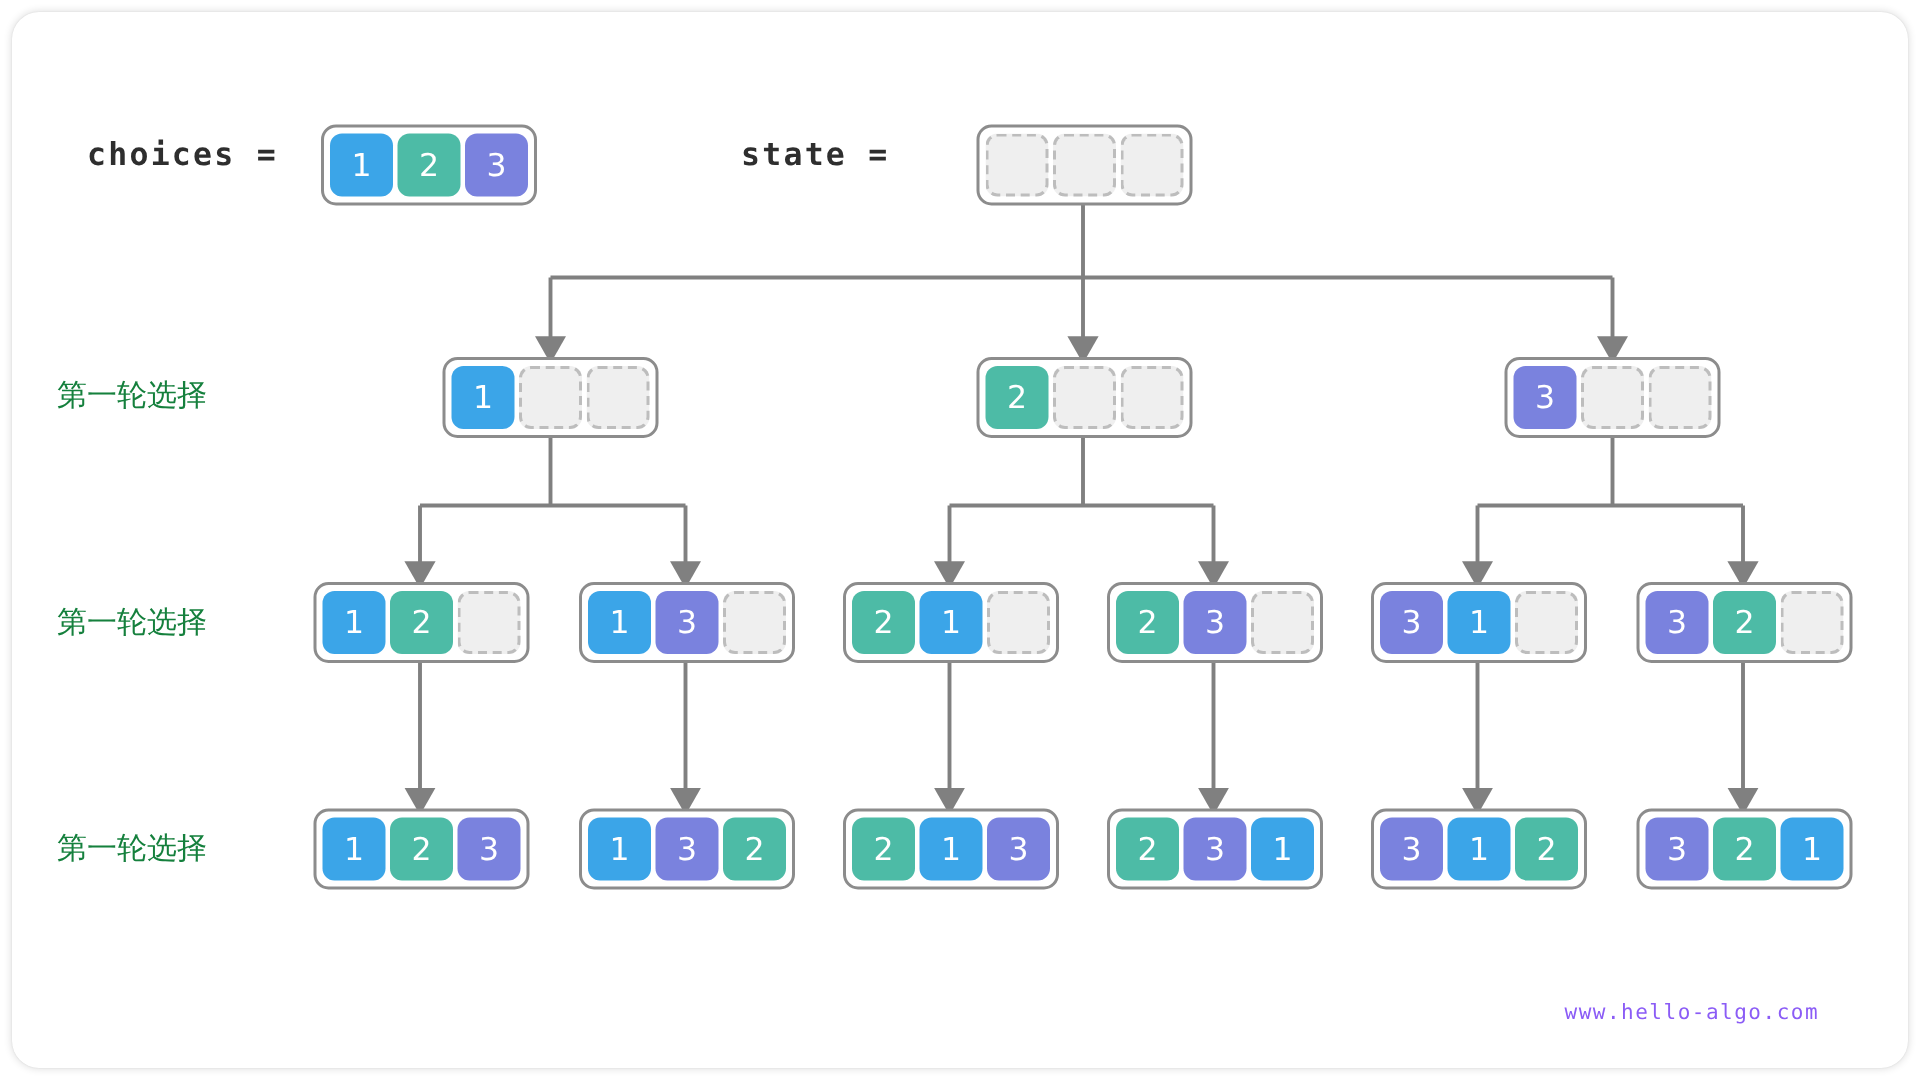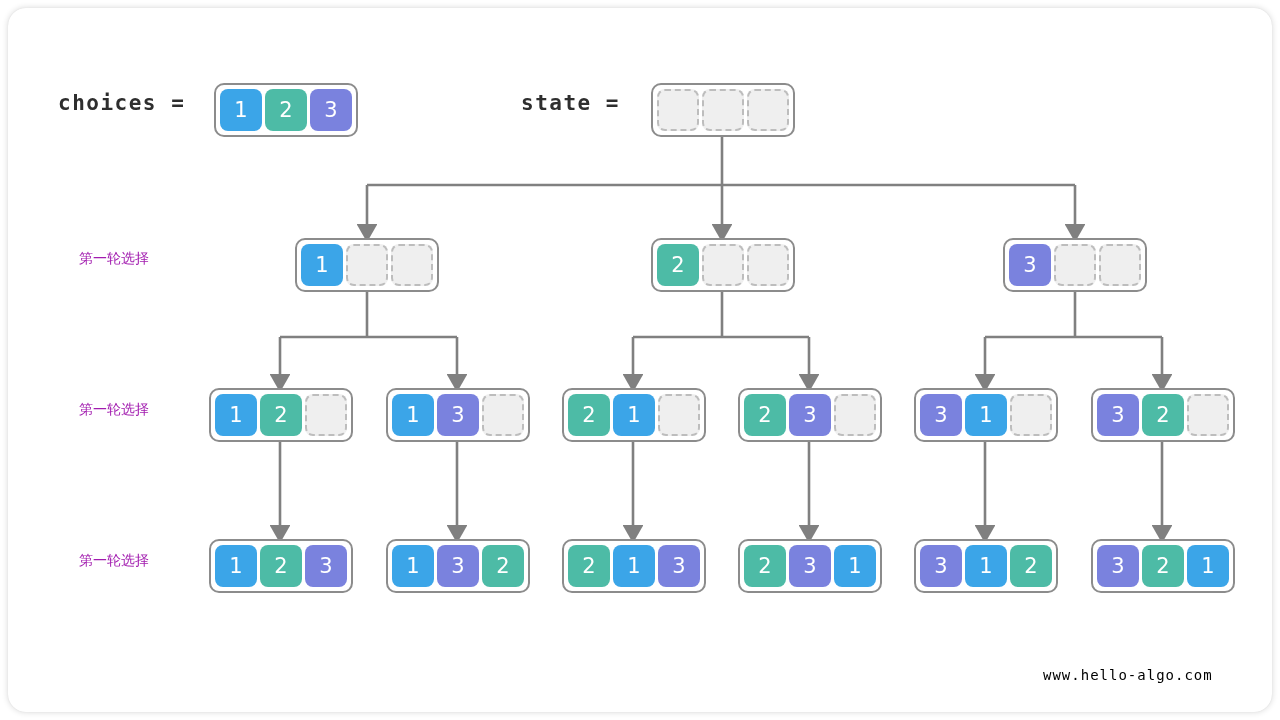--- a/index.html
+++ b/index.html
@@ -41,30 +41,29 @@
     font-family: "DejaVu Sans Mono", "Liberation Mono", monospace;
     font-weight: bold;
     font-size: 21px;
     color: #2e2e2e;
     letter-spacing: 1.5px;
     white-space: nowrap;
   }
   .row-label {
     position: absolute;
     font-family: "DejaVu Sans", "Liberation Sans", sans-serif;
-    font-size: 14px;
-    color: #a21caf;
+    font-size: 20px;
+    color: #15803d;
     white-space: nowrap;
-    margin-left: 41px;
   }
   .watermark {
     position: absolute;
     font-family: "DejaVu Sans Mono", "Liberation Mono", monospace;
     font-size: 14px;
-    color: #000000;
+    color: #8b5cf6;
     letter-spacing: 1px;
     white-space: nowrap;
   }
 
   
   .arr {
     position: absolute;
     display: flex;
     align-items: center;
     box-sizing: border-box;
@@ -140,21 +139,21 @@
     </g>
   </svg>
 
   <div class="mono-label" style="left:58px; top:91px;">choices =</div>
   <div class="arr" id="choices-box" style="left:214px; top:83px;">
       <div class="cell c1">1</div>
       <div class="cell c2">2</div>
       <div class="cell c3">3</div>
     </div>
 
-  <div class="mono-label" style="left:521px; top:91px;">state =</div>
+  <div class="mono-label" style="left:494px; top:91px;">state =</div>
   <div class="arr" id="state-box" style="left:651px; top:83px;">
       <div class="cell empty"></div>
       <div class="cell empty"></div>
       <div class="cell empty"></div>
     </div>
 
   <div class="row-label" style="left:38px; top:250px;">第一轮选择</div>
   <div class="row-label" style="left:38px; top:401px;">第一轮选择</div>
   <div class="row-label" style="left:38px; top:552px;">第一轮选择</div>
 

